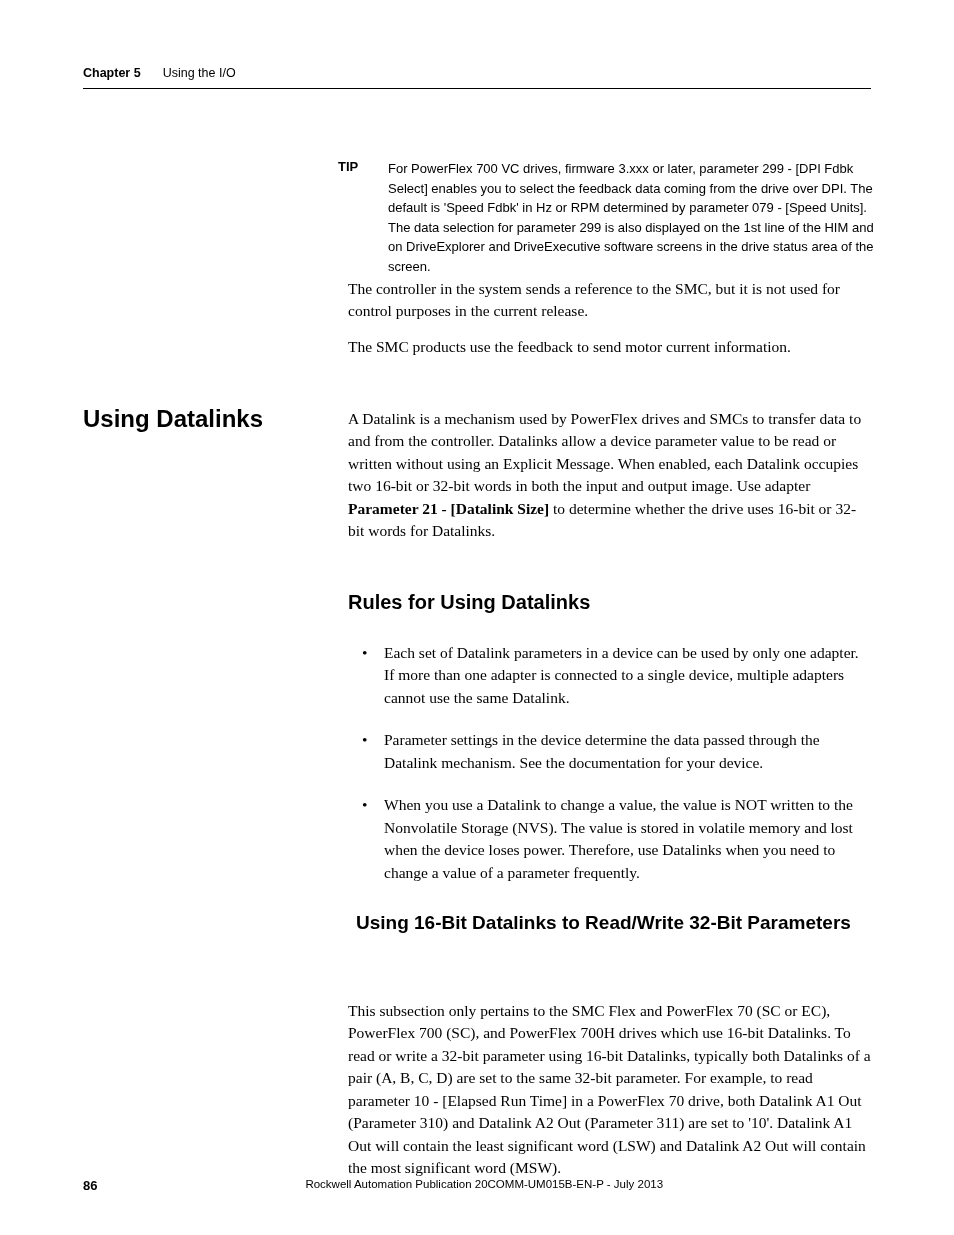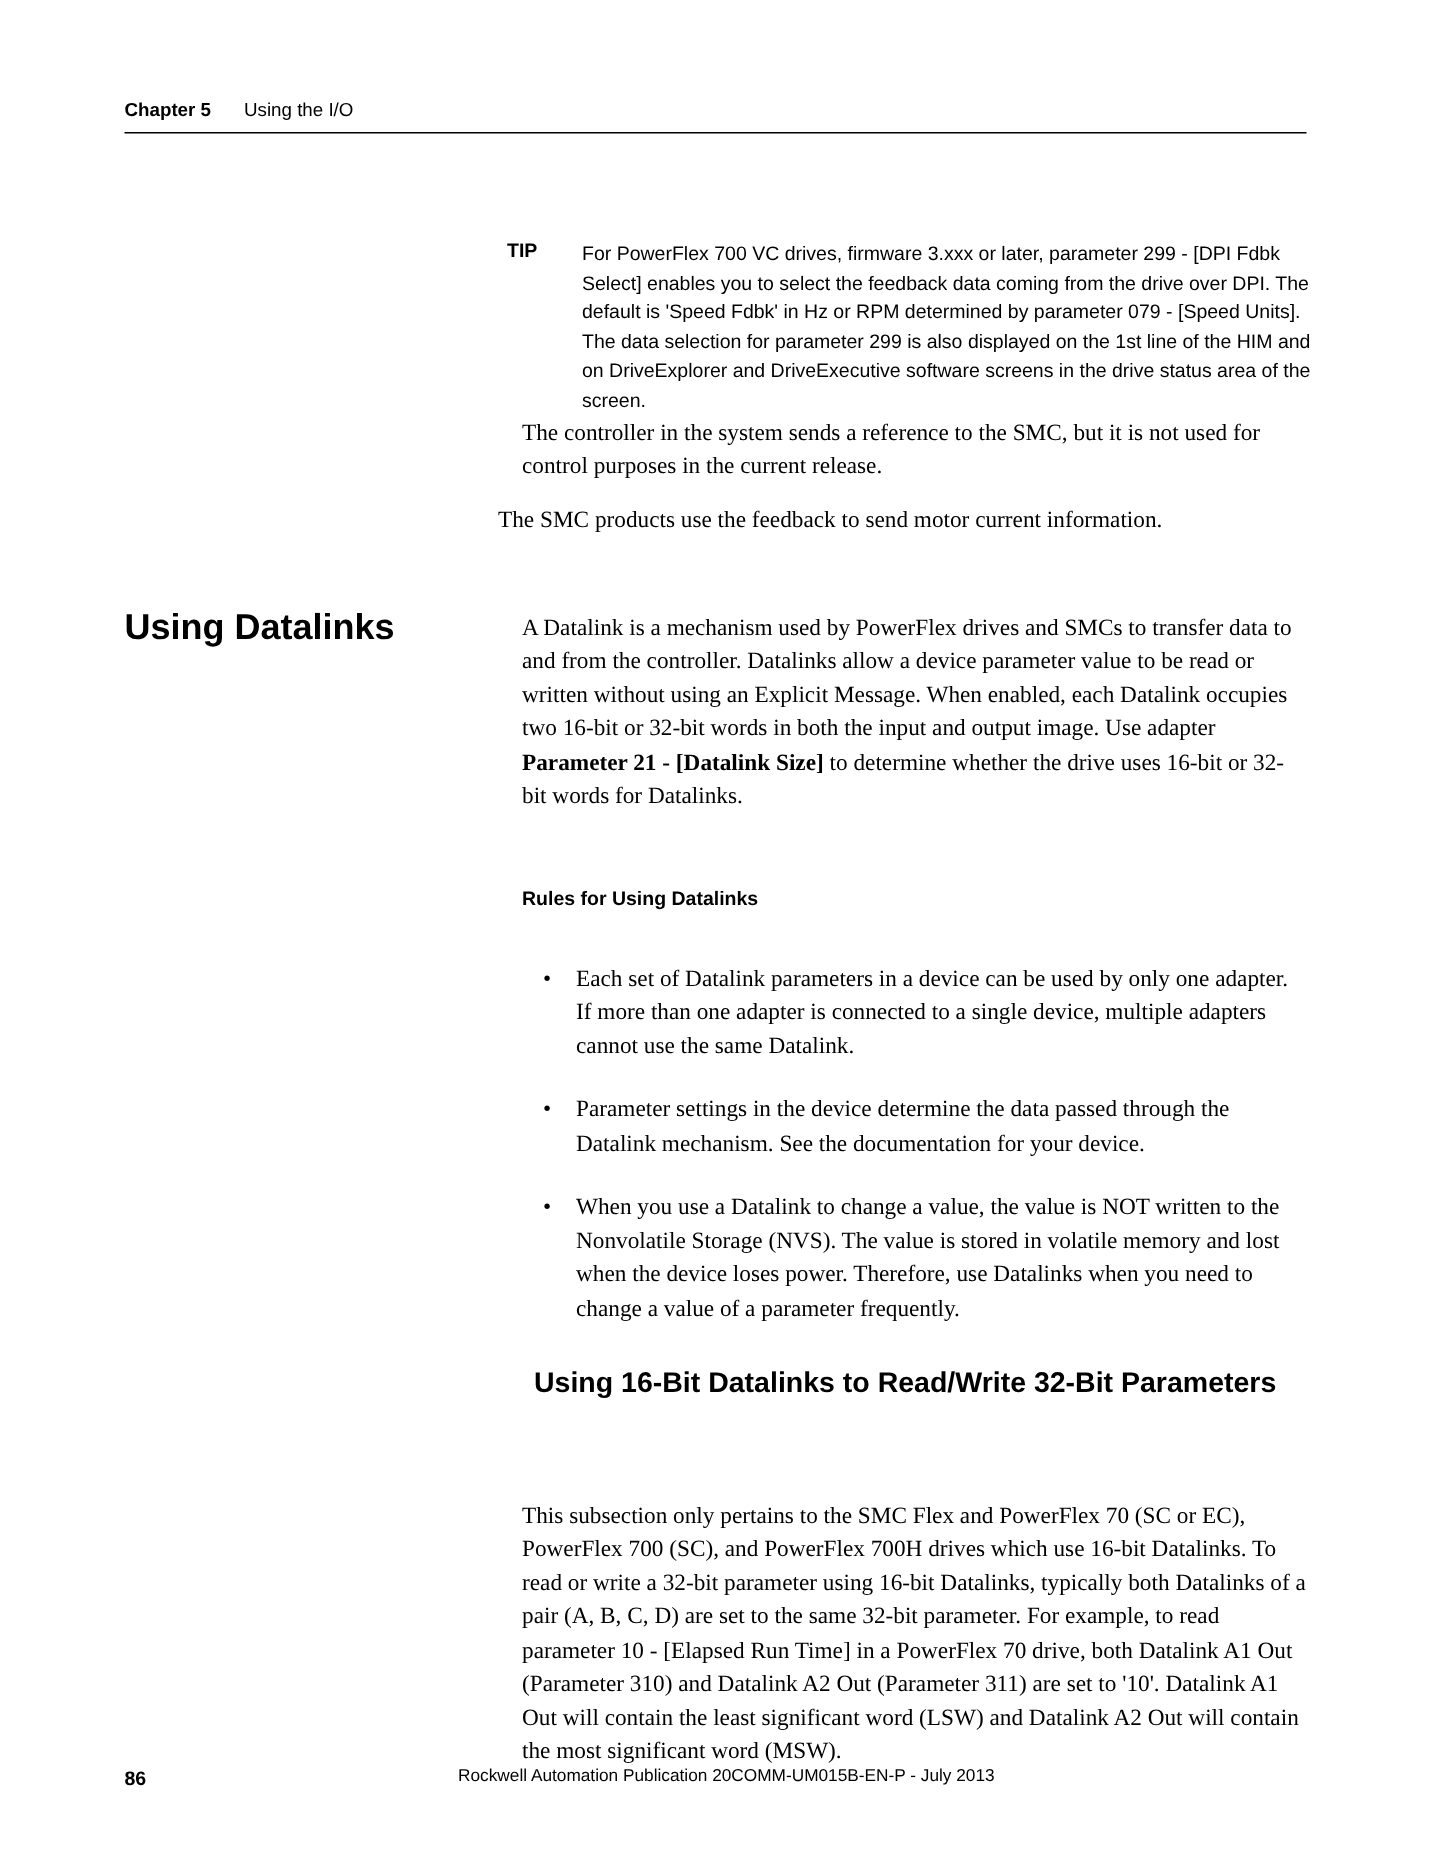--- a/index.html
+++ b/index.html
@@ -59,21 +59,21 @@
       position: absolute;
       top: 278px;
       left: 348px;
       right: 82px;
       font-size: 15.5px;
       line-height: 1.45;
     }
     .body-para-2 {
       position: absolute;
       top: 336px;
-      left: 332px;
+      left: 348px;
       right: 82px;
       font-size: 15.5px;
       line-height: 1.45;
     }
     .section-heading {
       position: absolute;
       top: 405px;
       left: 83px;
       font-family: Arial, Helvetica, sans-serif;
       font-weight: bold;
@@ -86,21 +86,21 @@
       right: 82px;
       font-size: 15.5px;
       line-height: 1.45;
     }
     .subheading-1 {
       position: absolute;
       top: 591px;
       left: 348px;
       font-family: Arial, Helvetica, sans-serif;
       font-weight: bold;
-      font-size: 13px;
+      font-size: 20px;
     }
     .bullet-list {
       position: absolute;
       top: 642px;
       left: 362px;
       right: 82px;
       font-size: 15.5px;
       line-height: 1.45;
     }
     .bullet-list li {

